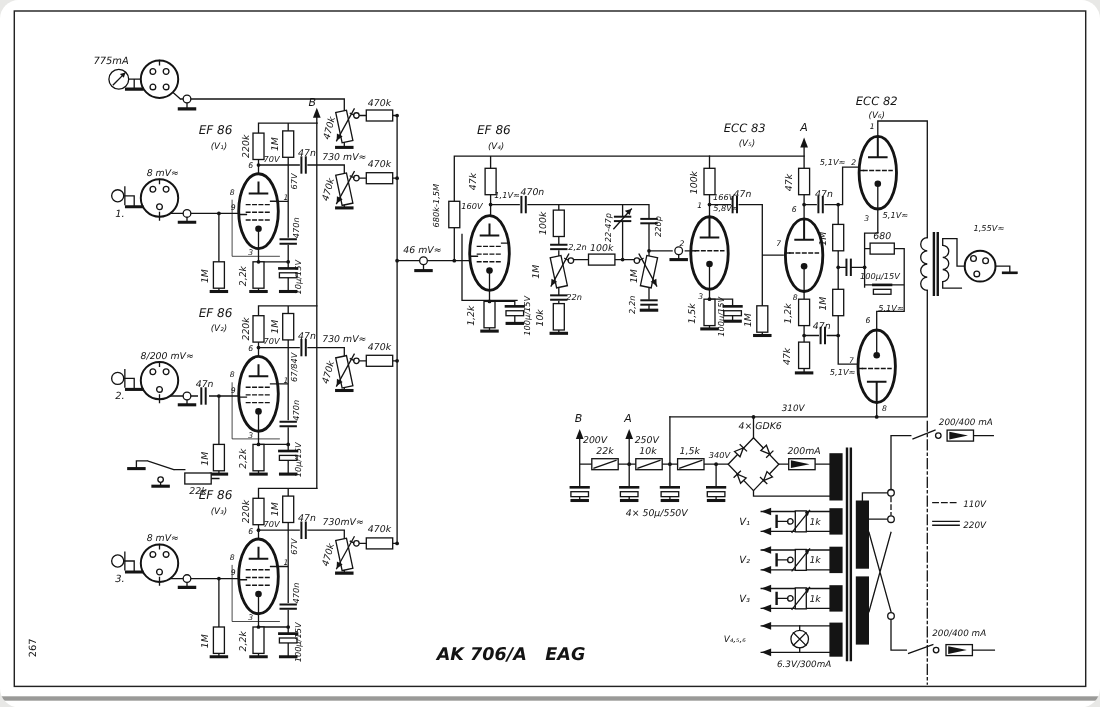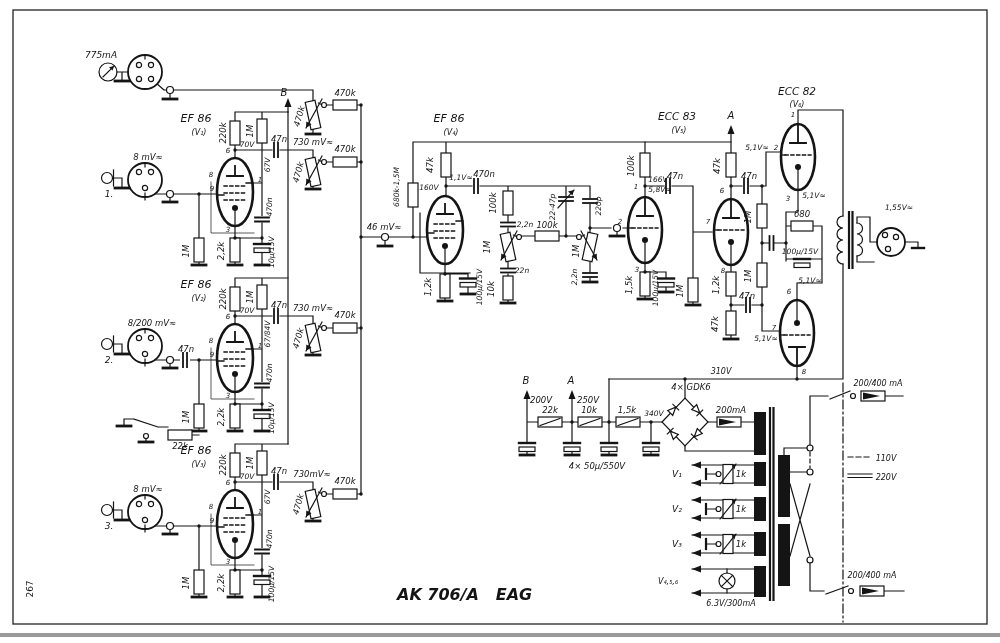--- a/index.html
+++ b/index.html
@@ -1,16 +1,16 @@
 <!DOCTYPE html>
 <html><head>
 <meta charset="utf-8">
 <style>
   html,body{margin:0;padding:0;background:#e8e8e6;}
-  .sheet{position:relative;width:1000px;height:643px;background:#ffffff;overflow:hidden;}
+  .sheet{position:relative;width:1000px;height:643px;background:#ffffff;overflow:hidden;border-radius:17px;}
   svg{display:block;}
   .lbl{font-family:"DejaVu Sans",sans-serif;font-style:italic;fill:#141414;}
   .title-txt{font-family:"DejaVu Sans",sans-serif;font-style:italic;font-weight:600;fill:#141414;}
   .pg-txt{font-family:"DejaVu Sans",sans-serif;fill:#141414;}
 </style>
 </head>
 <body>
 
 <div class="sheet">
 <svg id="schematic" width="1000" height="643" viewBox="0 0 1000 643" stroke="#141414" stroke-width="1.2" fill="none" stroke-linecap="square">

